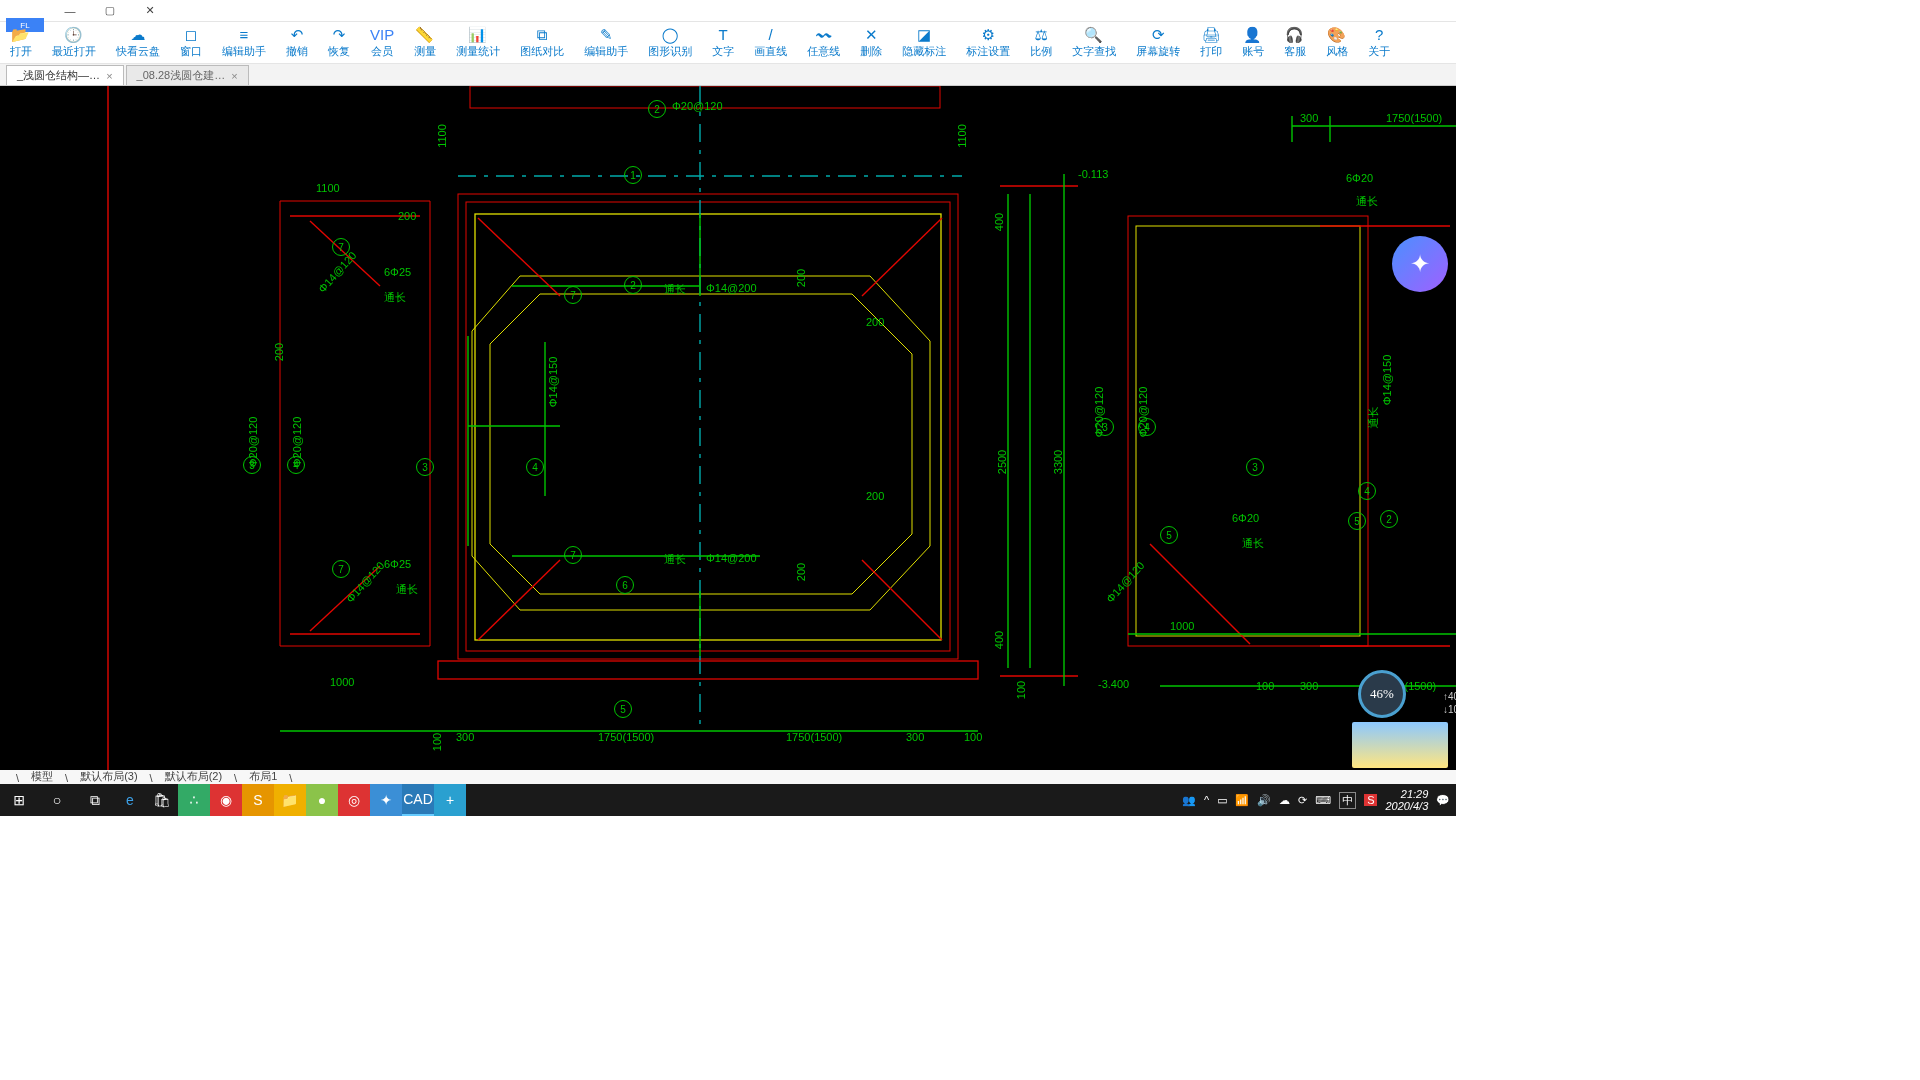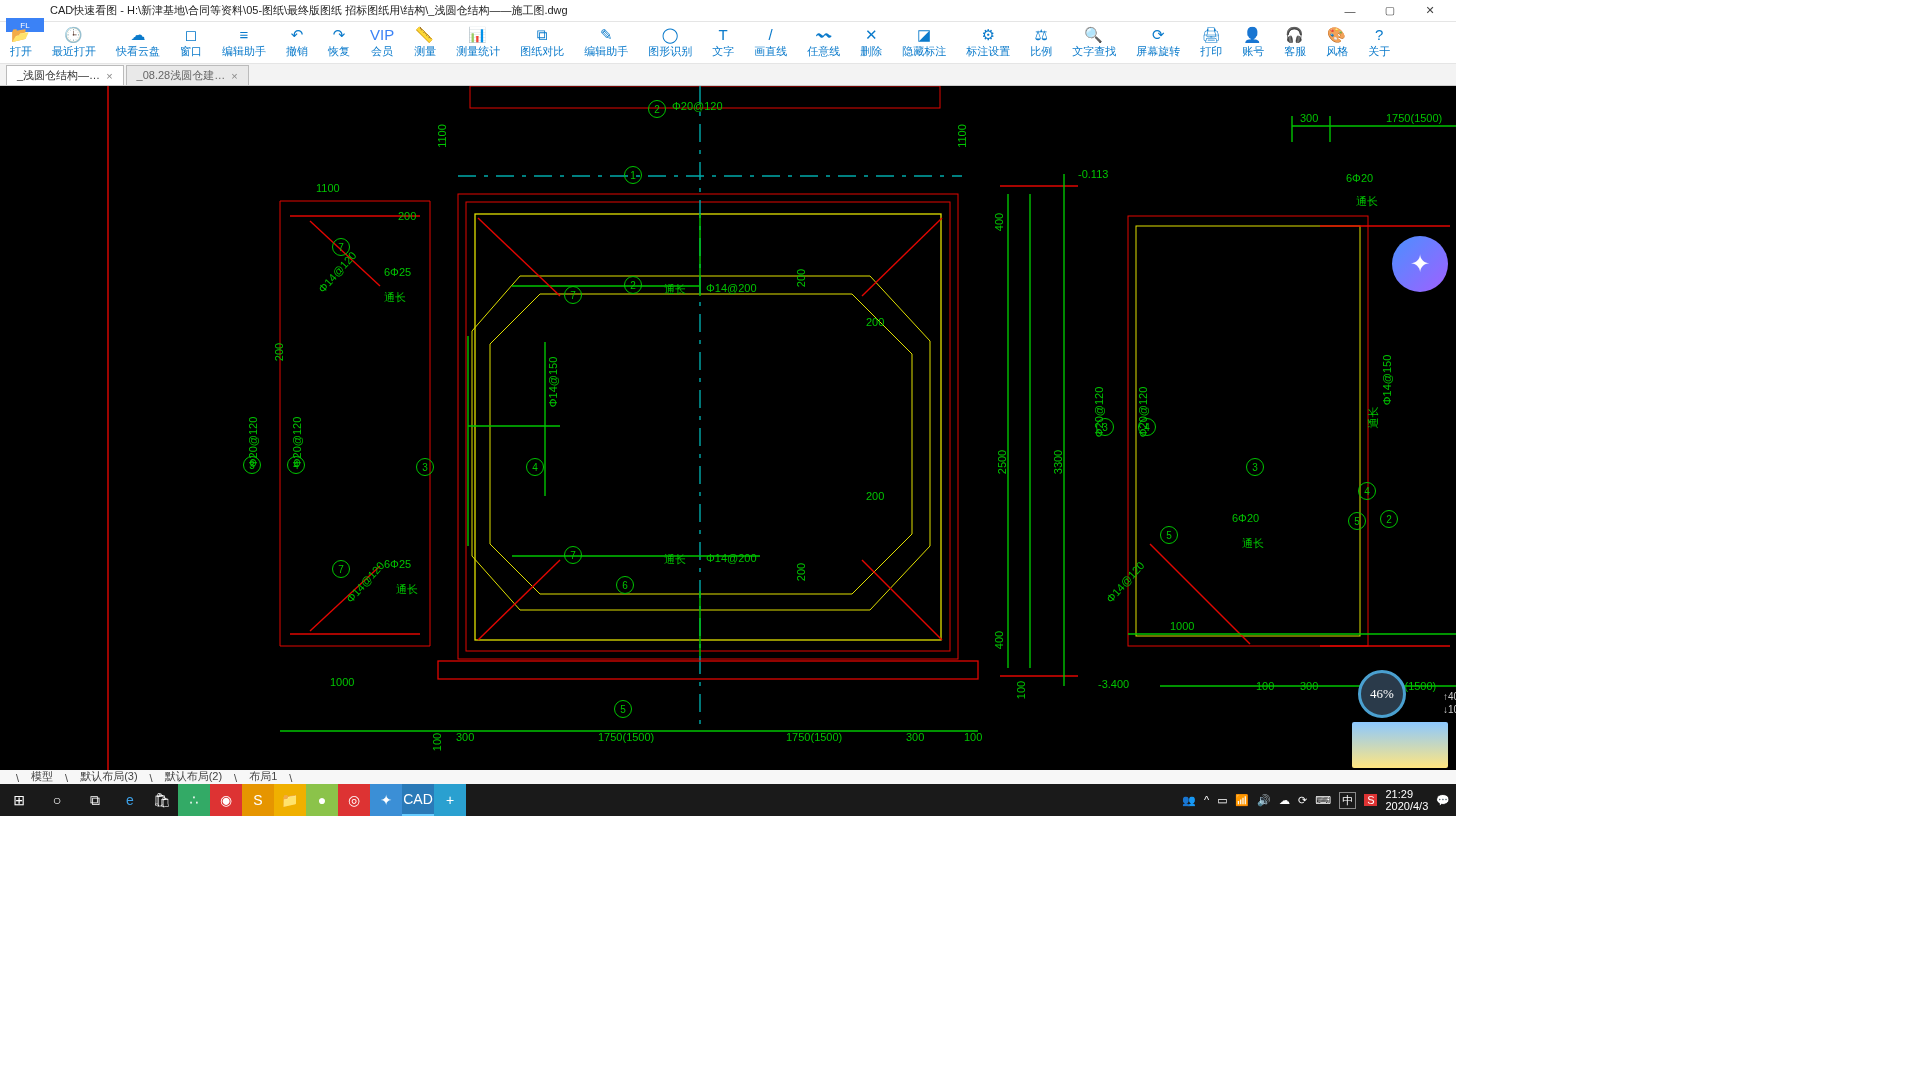--- a/index.html
+++ b/index.html
@@ -24,32 +24,31 @@
   .gtxt { color:#00c400; font-size:11px; white-space:nowrap; }
   .circ { width:18px; height:18px; border:1.3px solid #00c400; border-radius:50%; display:flex; align-items:center; justify-content:center; color:#00c400; font-size:10px; }
   svg line { stroke-width:1.4; }
   .status { position:absolute; bottom:32px; left:0; right:0; height:14px; background:#f7f7f7; display:flex; align-items:flex-end; padding-left:10px; font-size:11px; }
   .ltab { padding:0 6px; color:#444; }
   .status2 { position:absolute; bottom:17px; left:0; right:0; height:15px; background:#f7f7f7; display:flex; align-items:center; padding:0 10px; font-size:11px; color:#333; border-top:1px solid #ddd; }
   .taskbar { position:absolute; bottom:0; left:0; right:0; height:32px; background:#1a1a1a; display:flex; align-items:center; }
   .taskbar .tb { width:38px; height:32px; display:flex; align-items:center; justify-content:center; color:#fff; font-size:14px; }
   .taskbar .tb.b { width:32px; }
   .tray { margin-left:auto; display:flex; align-items:center; color:#fff; font-size:11px; padding-right:6px; gap:8px; }
-  .clock { text-align:left; line-height:1.1; }
+  .clock { text-align:right; line-height:1.1;font-style:italic; }
   .floatlogo { right:8px; top:150px; width:56px; height:56px; border-radius:50%; background:linear-gradient(135deg,#4a90ff,#a060ff); display:flex; align-items:center; justify-content:center; font-size:24px; color:#fff; }
   .gauge { right:50px; bottom:60px; width:48px; height:48px; border-radius:50%; background:#2a3a4a; border:3px solid #4aa0d0; color:#fff; display:flex; align-items:center; justify-content:center; font-size:13px;font-family:Liberation Serif, serif; }
   .netspd { right:8px; bottom:62px; font-size:10px; color:#ccc; line-height:1.3; }
   .weather { right:8px; bottom:10px; width:96px; height:46px; background:linear-gradient(#8cc8ff,#ffe680); border-radius:2px; }
 </style>
 </head>
 <body>
 
 <div class="titlebar">
   <div class="icon">FL</div>
-  <div class="title">CAD快速看图 - H:\新津基地\合同等资料\05-图纸\最终版图纸 招标图纸用\结构\_浅圆仓结构——施工图.dwg</div>
   <div class="winbtn">—</div>
   <div class="winbtn">▢</div>
   <div class="winbtn">✕</div>
 </div>
 
 <div class="toolbar" id="tbar">
     <div class="tbtn">
       <span class="ico">📂</span>
       <span>打开</span>
     </div>

